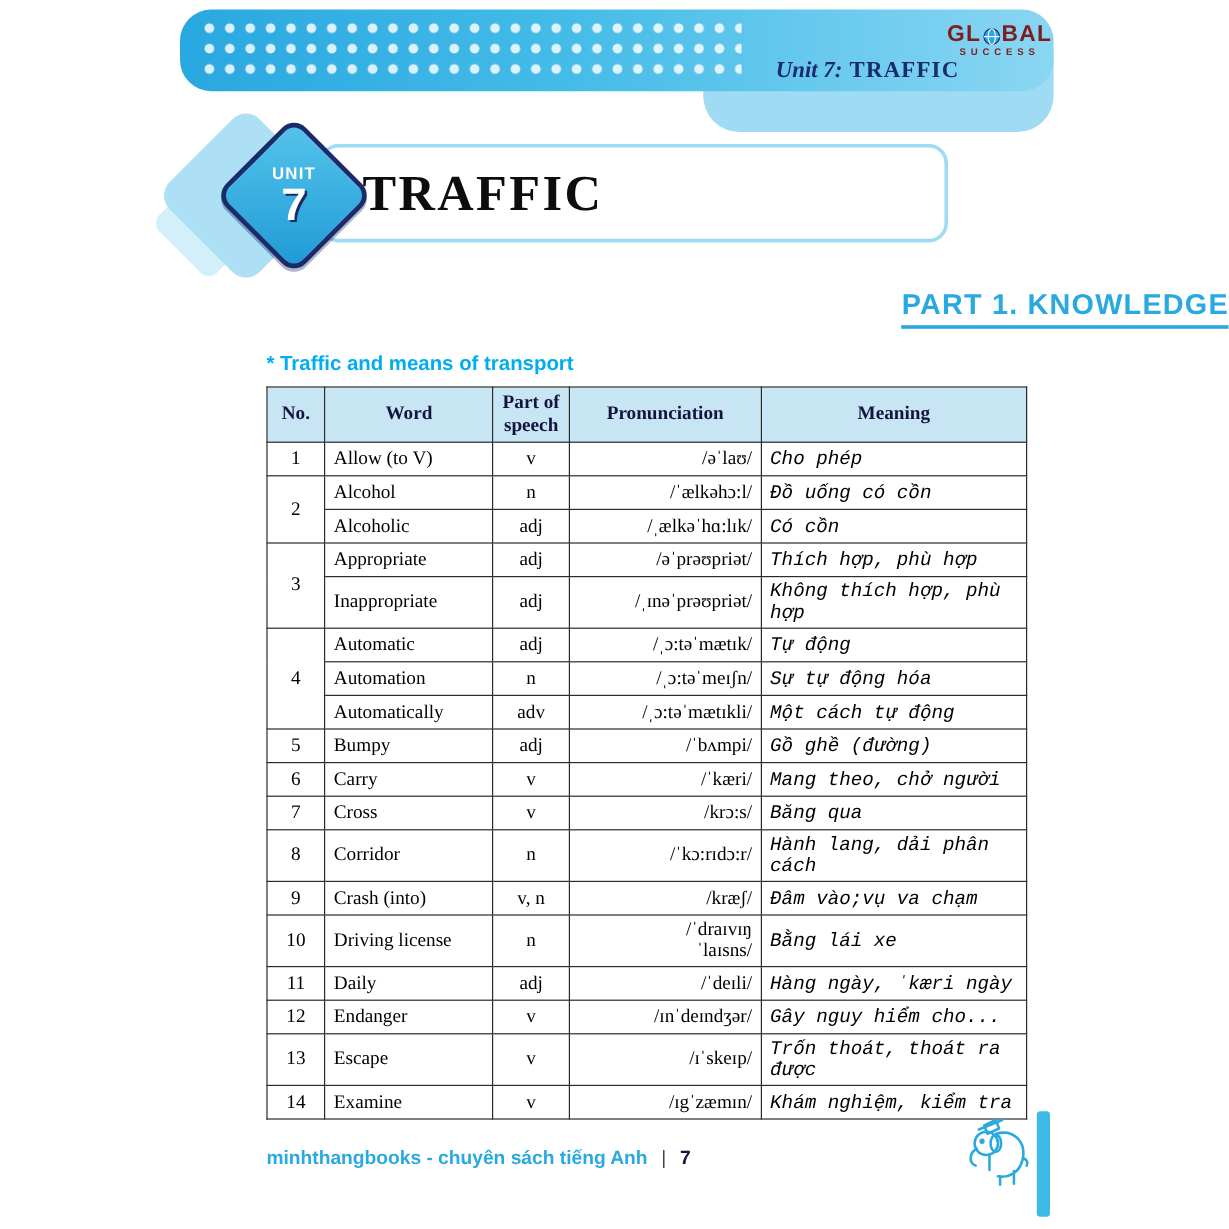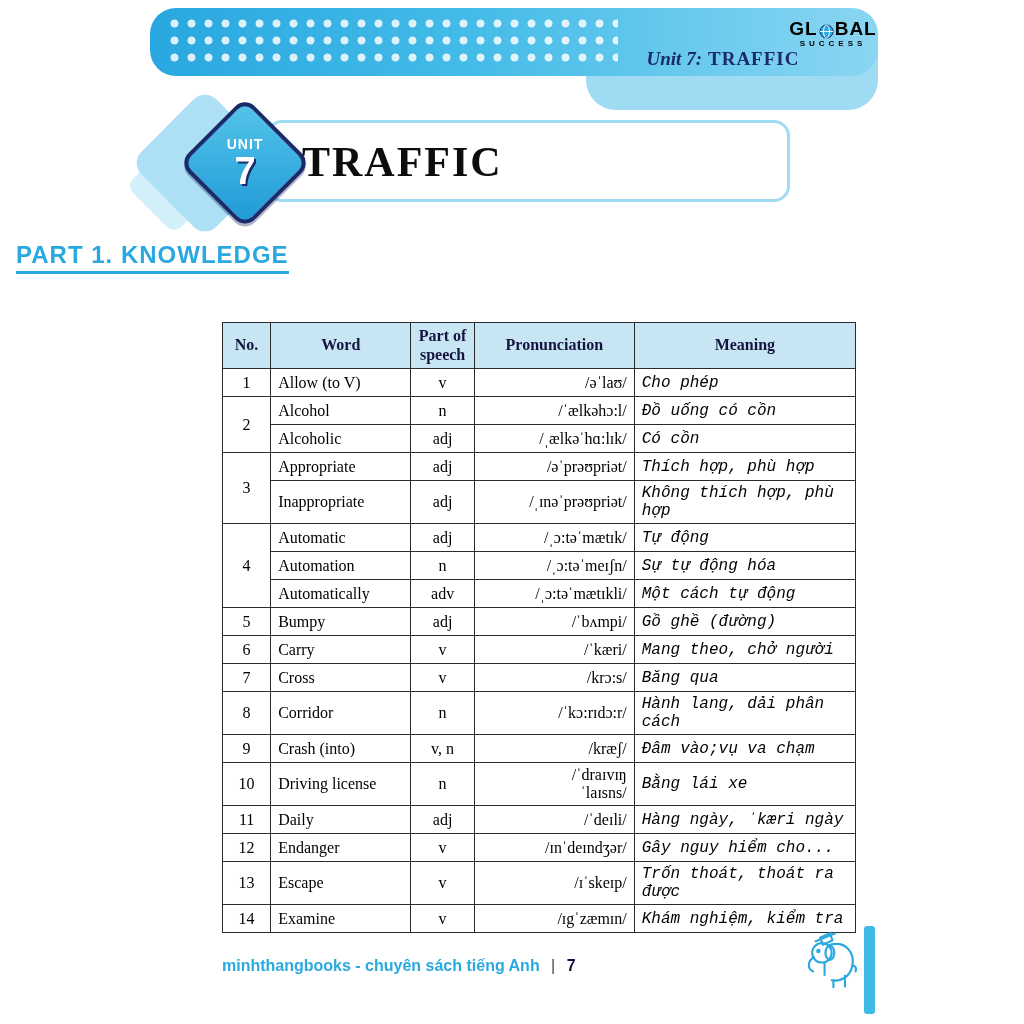--- a/index.html
+++ b/index.html
@@ -25,21 +25,21 @@
     background-image:radial-gradient(circle at 50% 50%, rgba(255,255,255,0.82) 3.6px, rgba(255,255,255,0) 4.4px);
     background-size:17px 17px;
   }
   .unit-label {
     position:absolute; left:468px; top:40px; width:210px; text-align:center;
     color:#1b2a6b; font-weight:bold; font-size:19px; white-space:nowrap;
   }
   .unit-label .prefix { font-style:italic; margin-right:6px;margin-top:16px; }
   .unit-label .hdr-title { letter-spacing:1px; }
 
-  .logo { position:absolute; left:628px; top:10px; width:110px; text-align:center; color:#000000;
+  .logo { position:absolute; left:628px; top:10px; width:110px; text-align:center; color:#7f1d1d;
           font-family:"Liberation Sans",sans-serif; }
   .logo-top { font-weight:bold; font-size:19px; letter-spacing:1px; display:flex; align-items:center; justify-content:center; gap:1px; }
   .logo-bottom { font-weight:bold; font-size:8px; letter-spacing:4px; margin-top:-1px; }
   .globe { display:inline-block; width:15px; height:15px; }
 
   
   .chev { position:absolute; transform:rotate(45deg); }
   .chev1 { left:152px; top:110px; width:106px; height:106px; background:#ade0f5; border-radius:16px; }
   .chev2 { left:140px; top:152px; width:68px; height:68px; background:#d2effa; border-radius:10px; }
   .unit-frame {
@@ -59,21 +59,21 @@
     color:#ffffff; font-family:"Liberation Sans",sans-serif;
   }
   .unit-word { font-size:14px; font-weight:bold; letter-spacing:1px; }
   .unit-num  { font-size:38px; font-weight:bold; line-height:1; text-shadow:2px 2px 0 #1b2a69; }
   .unit-title {
     position:absolute; left:302px; top:138px;
     font-size:42px; font-weight:bold; letter-spacing:2px; color:#0d0d0d;
   }
 
   
-  .part-heading { position:absolute; left:16px; right:0; top:241px; text-align:left; }
+  .part-heading { position:absolute; left:0; right:0; top:241px; text-align:right; }
   .part-heading span {
     display:inline-block; color:#29a9df; font-family:"Liberation Sans",sans-serif;
     font-weight:bold; font-size:24px; letter-spacing:1px;
     border-bottom:3px solid #29a9df; padding-bottom:2px;
   }
   .section-subtitle {
     position:absolute; left:222px; top:293px;
     color:#00aeef; font-family:"Liberation Sans",sans-serif;
     font-weight:bold; font-size:17px;
   }
@@ -145,20 +145,21 @@
     <div class="unit-diamond-inner">
       <div class="unit-word">UNIT</div>
       <div class="unit-num">7</div>
     </div>
   </div>
   <div class="unit-title">TRAFFIC</div>
 
   <div class="part-heading">
     <span>PART 1. KNOWLEDGE</span>
   </div>
+  <div class="section-subtitle">* Traffic and means of transport</div>
 
   <table class="vocab">
     <colgroup>
       <col style="width:44px">
         <col style="width:128px">
         <col style="width:58px">
         <col style="width:146px">
         <col style="width:202px">
     </colgroup>
     <thead>

